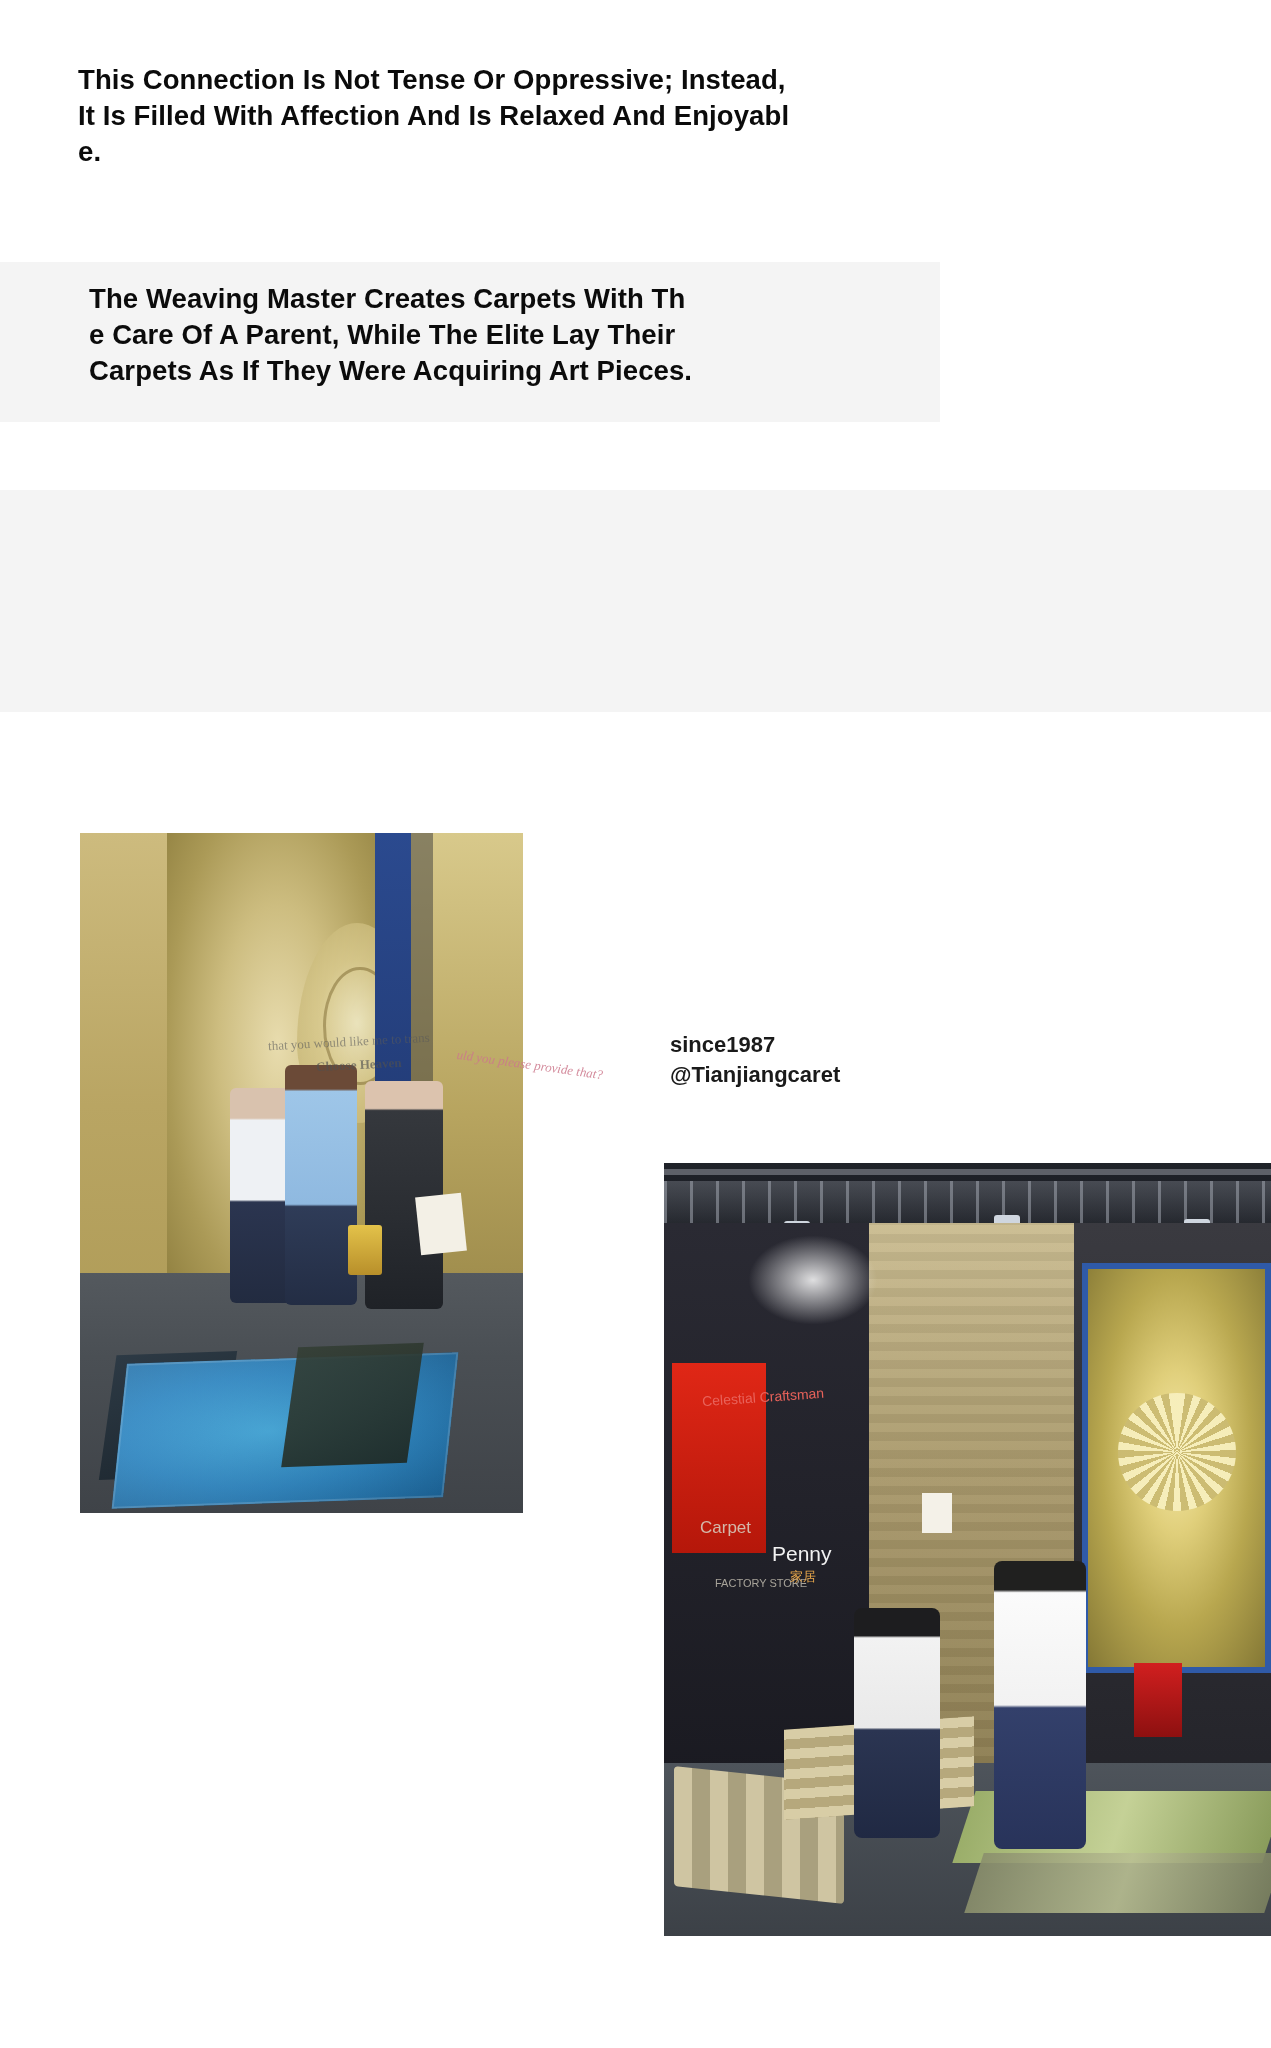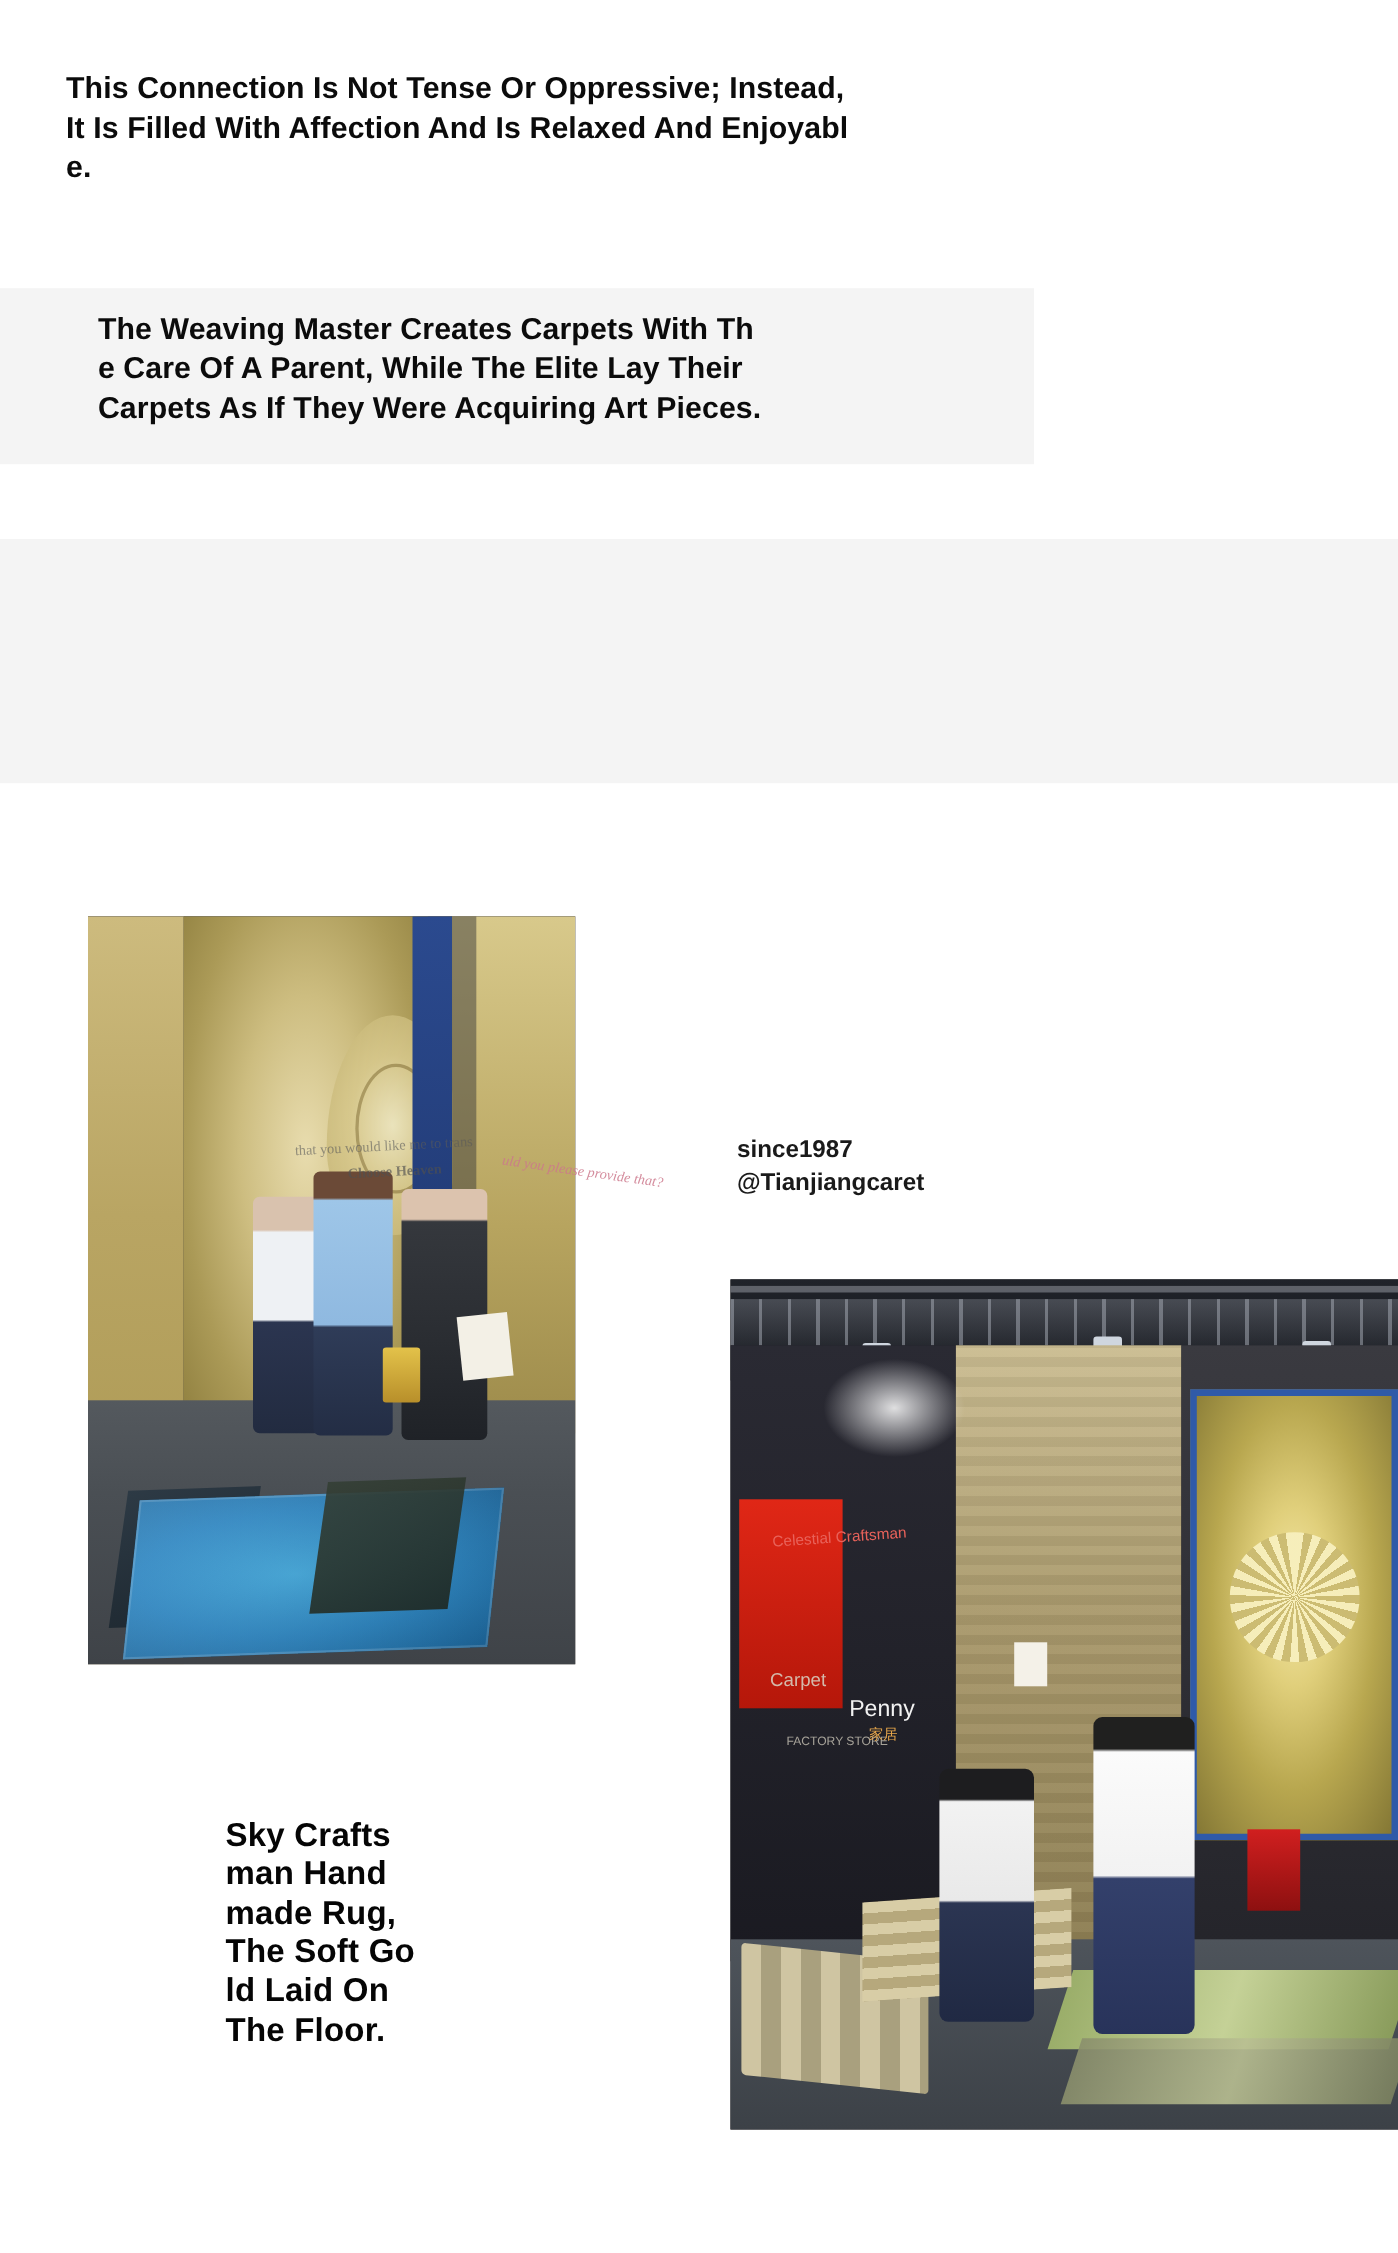--- a/index.html
+++ b/index.html
@@ -26,21 +26,21 @@
   .para {
     position: absolute;
     font-weight: bold;
     color: #111111;
     line-height: 1.30;
     letter-spacing: 0.1px;
     white-space: pre-line;
   }
 
   #para1 {
-    left: 60px;
+    left: 78px;
     top: 62px;
     width: 960px;
     font-size: 27.5px;
     color: #0b0b0b;
   }
 
   #para2 {
     left: 78px;
     top: 281px;
     width: 960px;
@@ -365,29 +365,20 @@
     <div class="person p2"></div>
     <div class="person p3"></div>
     <div class="p-bag"></div>
     <div class="pl-paper"></div>
   </div>
 
   <div class="ghost-text" id="ghost1">that you would like me to trans</div>
   <div class="ghost-text" id="ghost2">Choose Heaven</div>
   <div class="ghost-text" id="ghost3">uld you please provide that?</div>
 
-  <div id="caption-left">
-    <span class="capband"></span>
-    <span>Sky Crafts
-man Hand
-made Rug,
-The Soft Go
-ld Laid On
-The Floor.</span>
-  </div>
 
   <div id="handle-block">
     <div>since1987</div>
     <div>@Tianjiangcaret</div>
   </div>
 
   <div id="photo-right">
     <div class="pr-ceiling"></div>
     <div class="pr-truss2"></div>
     <div class="pr-truss"></div>

